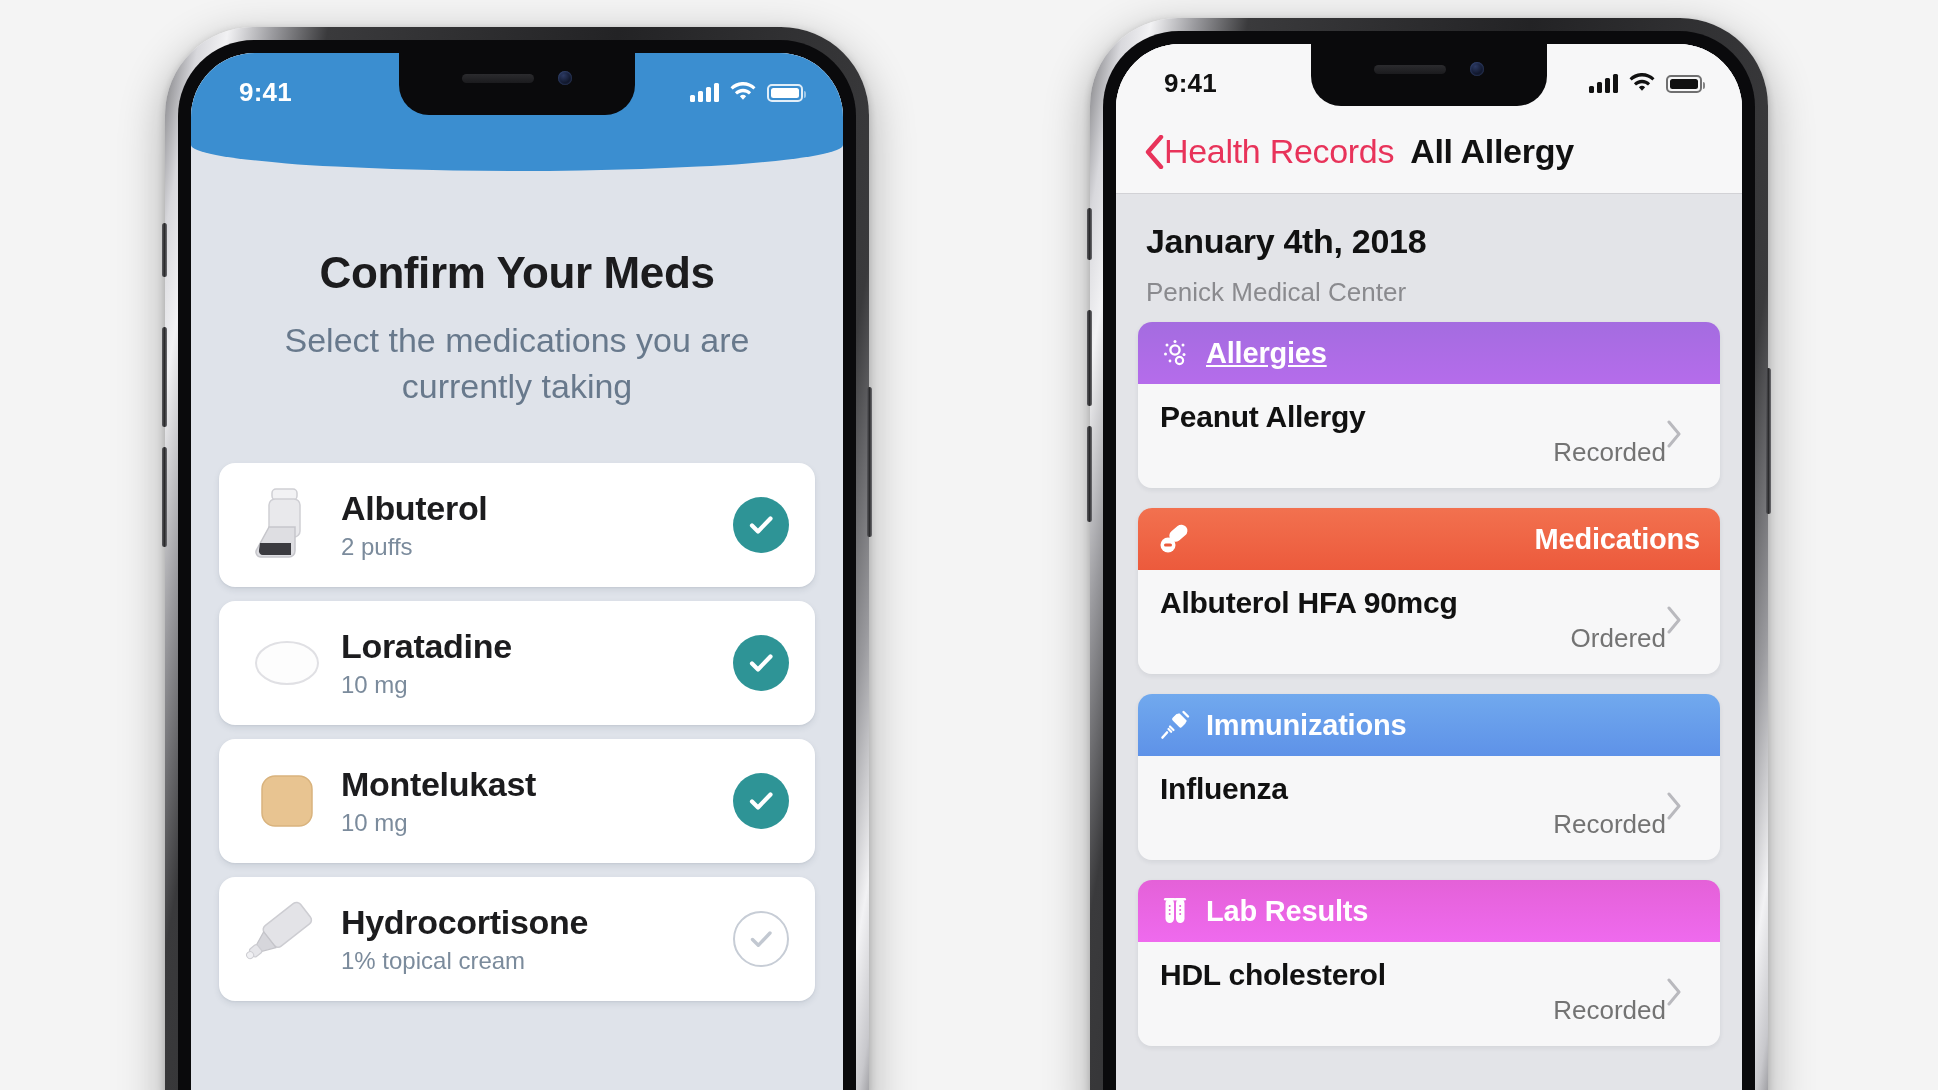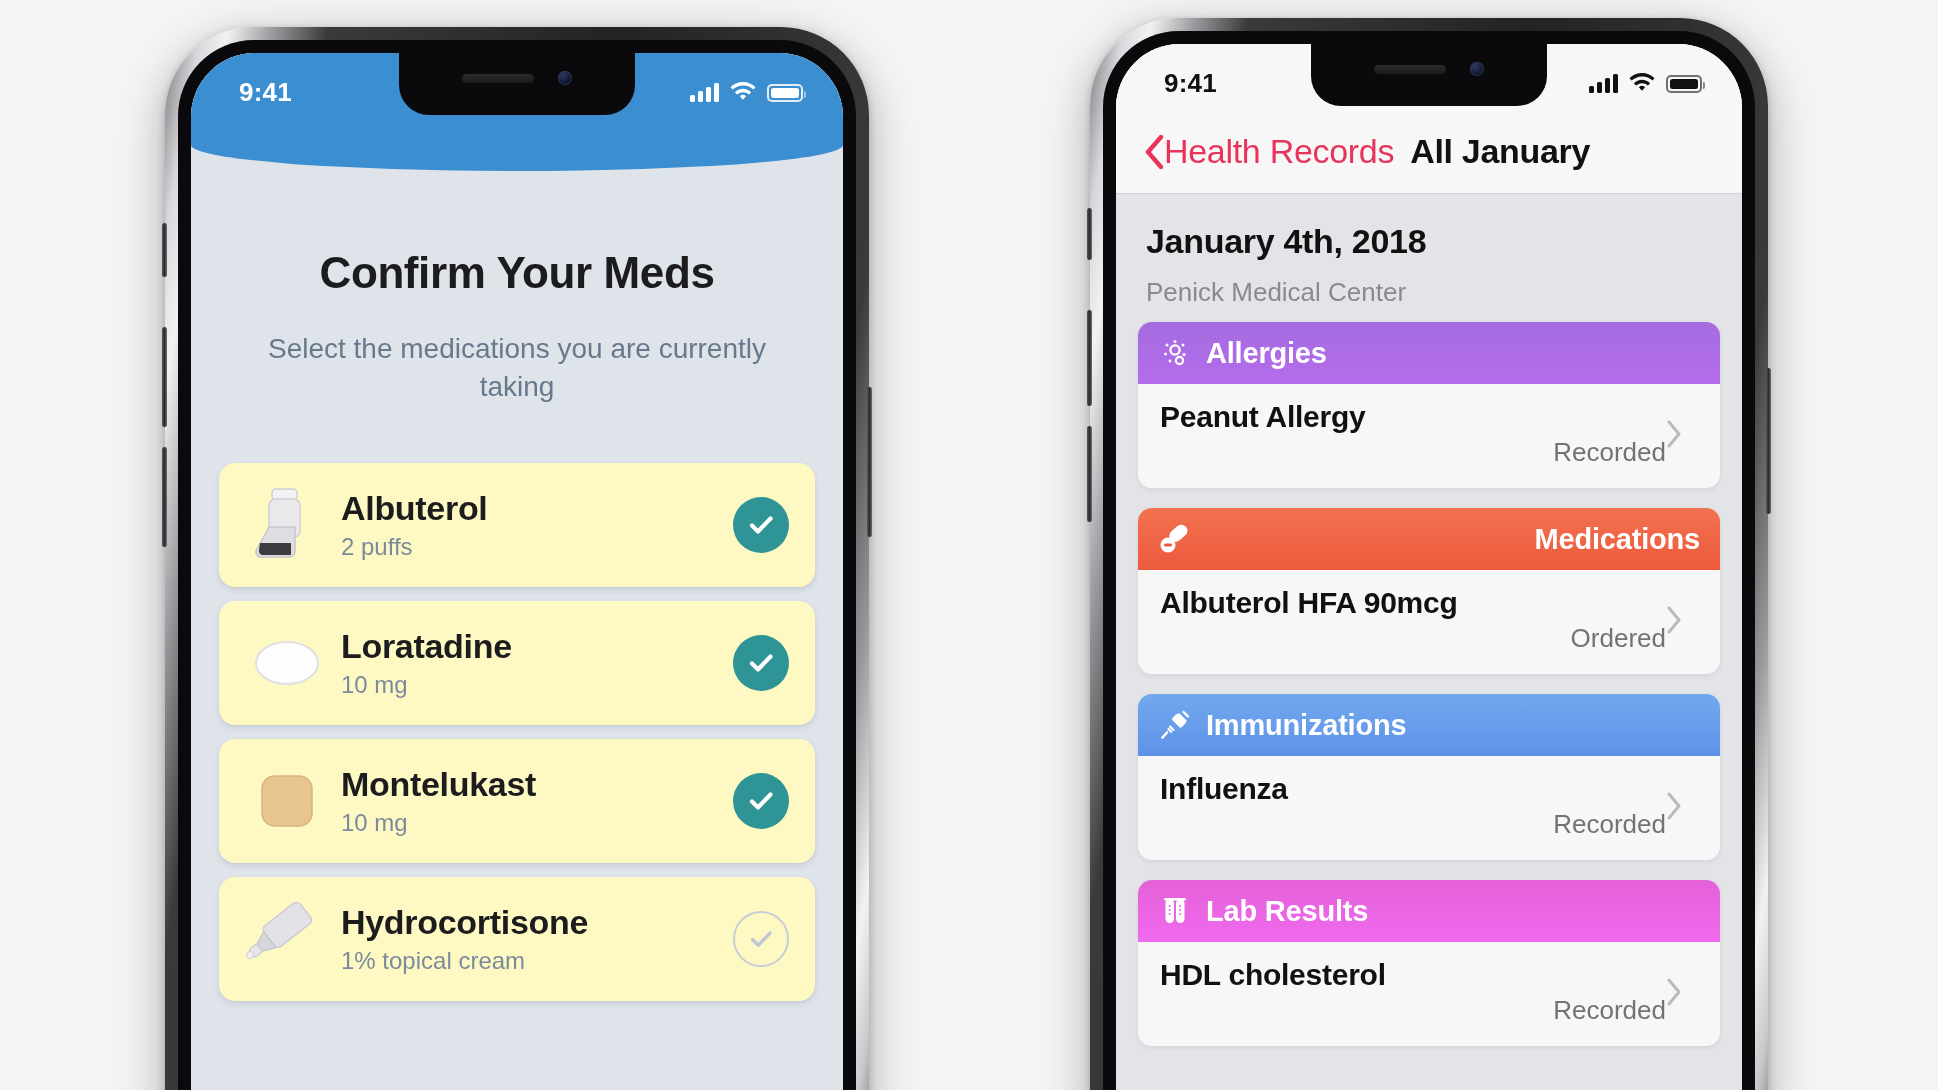--- a/index.html
+++ b/index.html
@@ -87,27 +87,27 @@
     background: #3b8ed0;
     border-bottom-left-radius: 50% 26px;
     border-bottom-right-radius: 50% 26px;
   }
   .meds-title {
     position: absolute; top: 195px; left: 0; right: 0;
     text-align: center; font-size: 44px; font-weight: 700; color: #1c1c1e;
     letter-spacing: -0.4px;
   }
   .meds-sub {
-    position: absolute; top: 277px; left: 62px; right: 62px;
-    text-align: center; font-size: 28px; color: #68798c; line-height: 1.35;
+    position: absolute; top: 265px; left: 62px; right: 62px;
+    text-align: center; font-size: 34px; color: #68798c; line-height: 1.35;
   }
   .meds-list { position: absolute; top: 410px; left: 0; right: 0; bottom: 0; padding: 0 28px; }
   .med-card {
     height: 124px; margin-bottom: 14px;
-    background: #fef9c3; border-radius: 16px;
+    background: #ffffff; border-radius: 16px;
     box-shadow: 0 3px 6px rgba(40,55,80,0.10), 0 1px 2px rgba(40,55,80,0.06);
     display: flex; align-items: center; padding: 0 26px 0 22px;
   }
   .med-icon { width: 92px; height: 84px; flex: 0 0 92px; position: relative; }
   .med-text { flex: 1 1 auto; padding-left: 8px; }
   .med-name { font-size: 34px; font-weight: 700; color: #1c1c1e; letter-spacing: -0.3px; line-height: 1.15; }
   .med-dose { font-size: 24px; color: #7b8b9c; margin-top: 5px; }
   .check {
     flex: 0 0 56px; width: 56px; height: 56px; border-radius: 50%;
     display: flex; align-items: center; justify-content: center;
@@ -281,21 +281,21 @@
 
           <div class="rec-navbar">
             <div class="rec-back">
               <span class="chev-back">
                 <svg viewBox="0 0 20 34">
                     <path d="M17 2L4 17l13 15" stroke="#e8335a" stroke-width="4.4" fill="none" stroke-linecap="round" stroke-linejoin="round"></path>
                   </svg>
               </span>
               <span class="rec-back-label">Health Records</span>
             </div>
-            <div class="rec-nav-title">All January</div>
+            <div class="rec-nav-title">All Allergy</div>
           </div>
 
           <div class="statusbar" style="color:#111;">
             <div class="sb-time">9:41</div>
             <div class="sb-right">
               <div class="bars">
                 <i style="background:#111"></i>
                   <i style="background:#111"></i>
                   <i style="background:#111"></i>
                   <i style="background:#111"></i>
@@ -313,21 +313,21 @@
             </div>
           </div>
 
           <div class="rec-body">
             <div class="rec-datehead">
               <div class="rec-date">January 4th, 2018</div>
               <div class="rec-facility">Penick Medical Center</div>
             </div>
             <div id="rec-groups">
                 <div class="rec-group">
-    <div class="rec-grouphead" style="background:linear-gradient(180deg,#a46ce0,#b56ceb);">
+    <div class="rec-grouphead" style="background:linear-gradient(180deg,#a46ce0,#b56ceb);text-decoration:underline;">
       <span class="gh-icon">
                       <svg viewBox="0 0 34 34">
       <g fill="#fff">
         <circle cx="17" cy="14" r="4.6" fill="none" stroke="#fff" stroke-width="2.4"></circle>
         <circle cx="17" cy="5.5" r="1.5"></circle>
                           <circle cx="25" cy="9" r="1.5"></circle>
         <circle cx="9" cy="9" r="1.5"></circle>
                           <circle cx="7.5" cy="18" r="1.5"></circle>
         <circle cx="26" cy="18.5" r="1.5"></circle>
         <circle cx="21.5" cy="24.5" r="3.6" fill="none" stroke="#fff" stroke-width="2.2"></circle>

